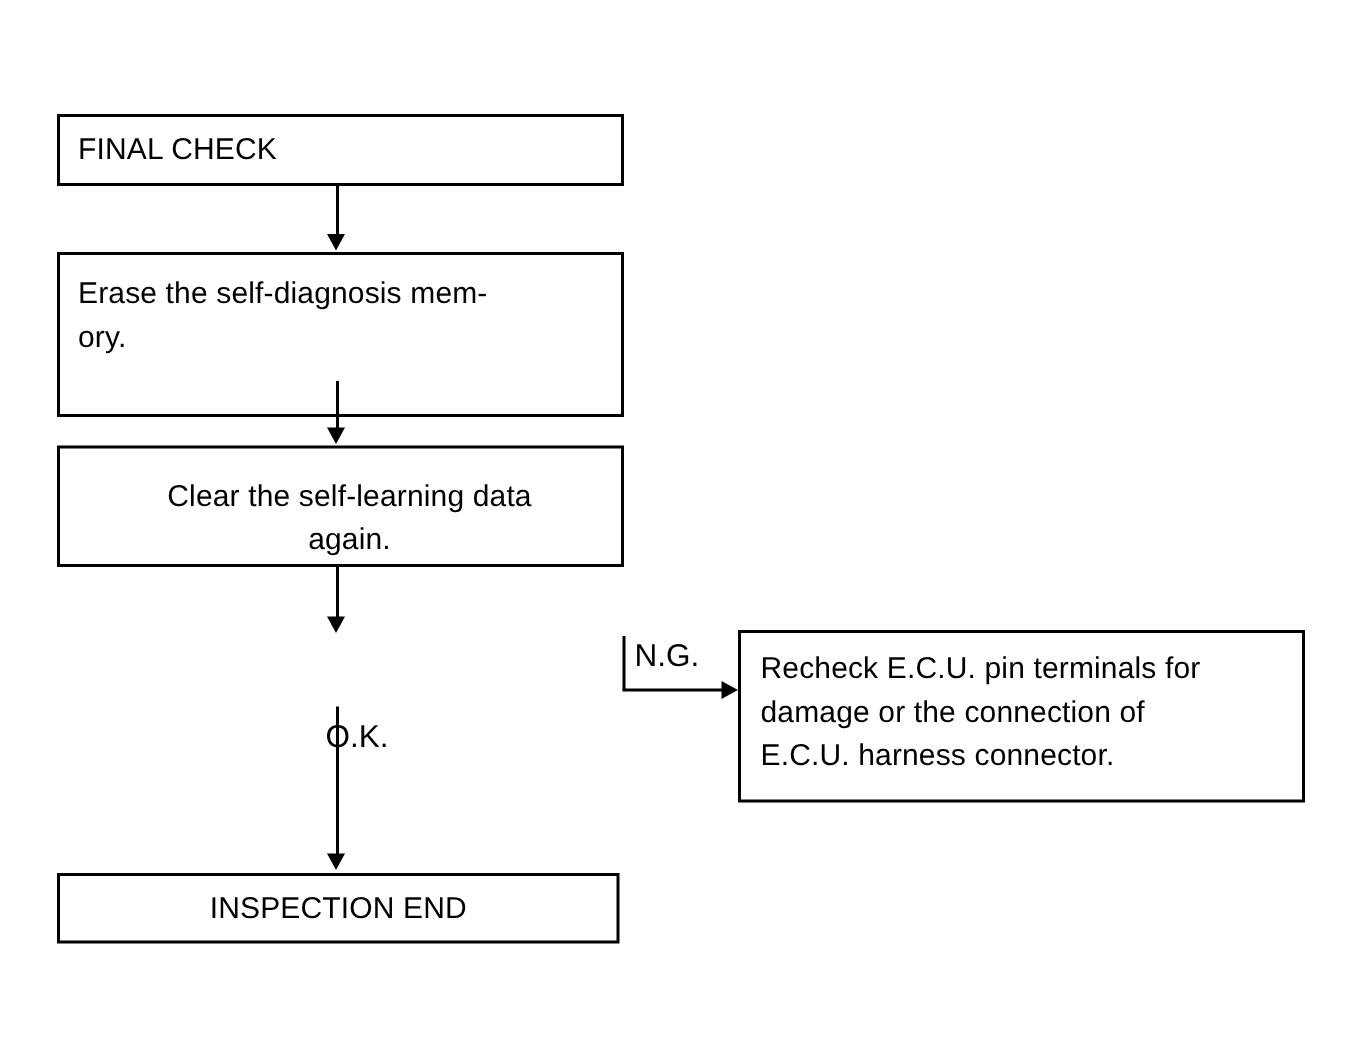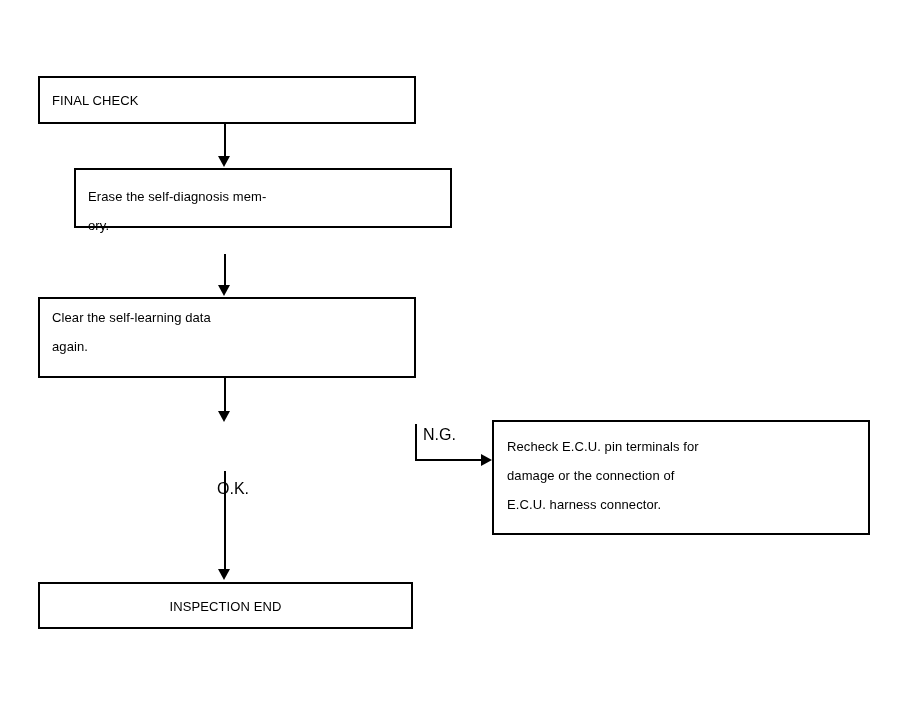--- a/index.html
+++ b/index.html
@@ -19,43 +19,43 @@
   .node {
     position: absolute;
     box-sizing: border-box;
     border: 2px solid #000000;
     background: #ffffff;
     display: flex;
     flex-direction: column;
     justify-content: flex-start;
   }
   .node-text {
-    font-size: 13px;
+    font-size: 20px;
     line-height: 29px;
     color: #000000;
     white-space: pre-line;
     letter-spacing: 0.1px;
   }
   .align-left .node-text {
     text-align: left;
     padding-left: 12px;
   }
   .align-center .node-text {
     text-align: center;
   }
 
   
   #node-final-check   { left: 38px;  top: 76px;  width: 378px; height: 48px; }
   #node-final-check .node-text { padding-top: 8px; }
 
-  #node-erase-memory  { left: 38px;  top: 168px; width: 378px; height: 60px; margin-left: 36px; }
+  #node-erase-memory  { left: 38px;  top: 168px; width: 378px; height: 110px; }
   #node-erase-memory .node-text { padding-top: 12px; }
 
   #node-clear-learning{ left: 38px;  top: 297px; width: 378px; height: 81px; }
-  #node-clear-learning .node-text { padding-top: 4px; }
+  #node-clear-learning .node-text { padding-top: 18px; text-align: center; }
 
   #node-perform-diag  { left: 38px;  top: 424px; width: 377px; height: 47px; }
   #node-perform-diag .node-text { padding-top: 7px; }
 
   #node-inspection-end{ left: 38px;  top: 582px; width: 375px; height: 47px; }
   #node-inspection-end .node-text { padding-top: 8px; }
 
   #node-recheck-ecu   { left: 492px; top: 420px; width: 378px; height: 115px; }
   #node-recheck-ecu .node-text { padding-top: 10px; padding-left: 13px; }
 
@@ -103,21 +103,21 @@
   #conn4-line  { left: 224px; top: 471px; height: 99px; }
   #conn4-arrow { left: 218px; top: 569px; }
 
   
   #conn5-vline { left: 415px; top: 424px; height: 36px; }
   #conn5-hline { left: 415px; top: 459px; width: 67px; }
   #conn5-arrow { left: 481px; top: 454px; }
 
   .branch-label {
     position: absolute;
-    font-size: 16px;
+    font-size: 21px;
     line-height: 1;
     color: #000000;
     white-space: nowrap;
   }
   #label-ok { left: 217px; top: 481px; }
   #label-ng { left: 423px; top: 427px; }
 </style>
 </head>
 <body>
 

